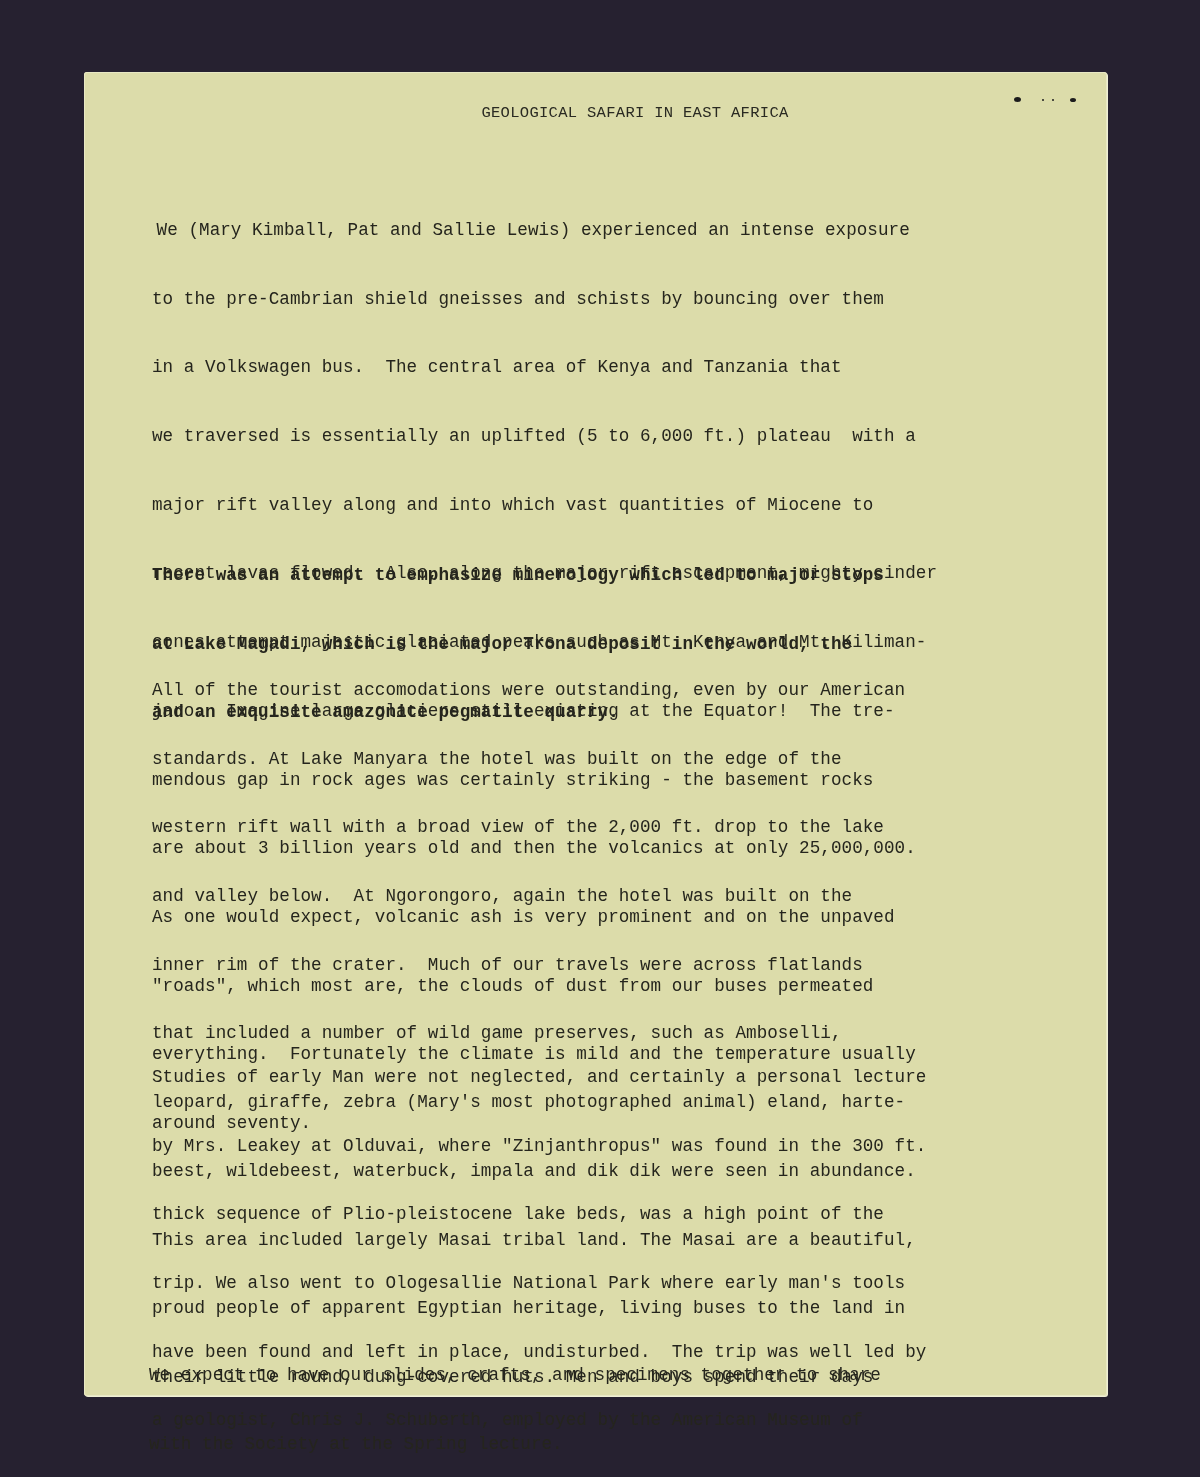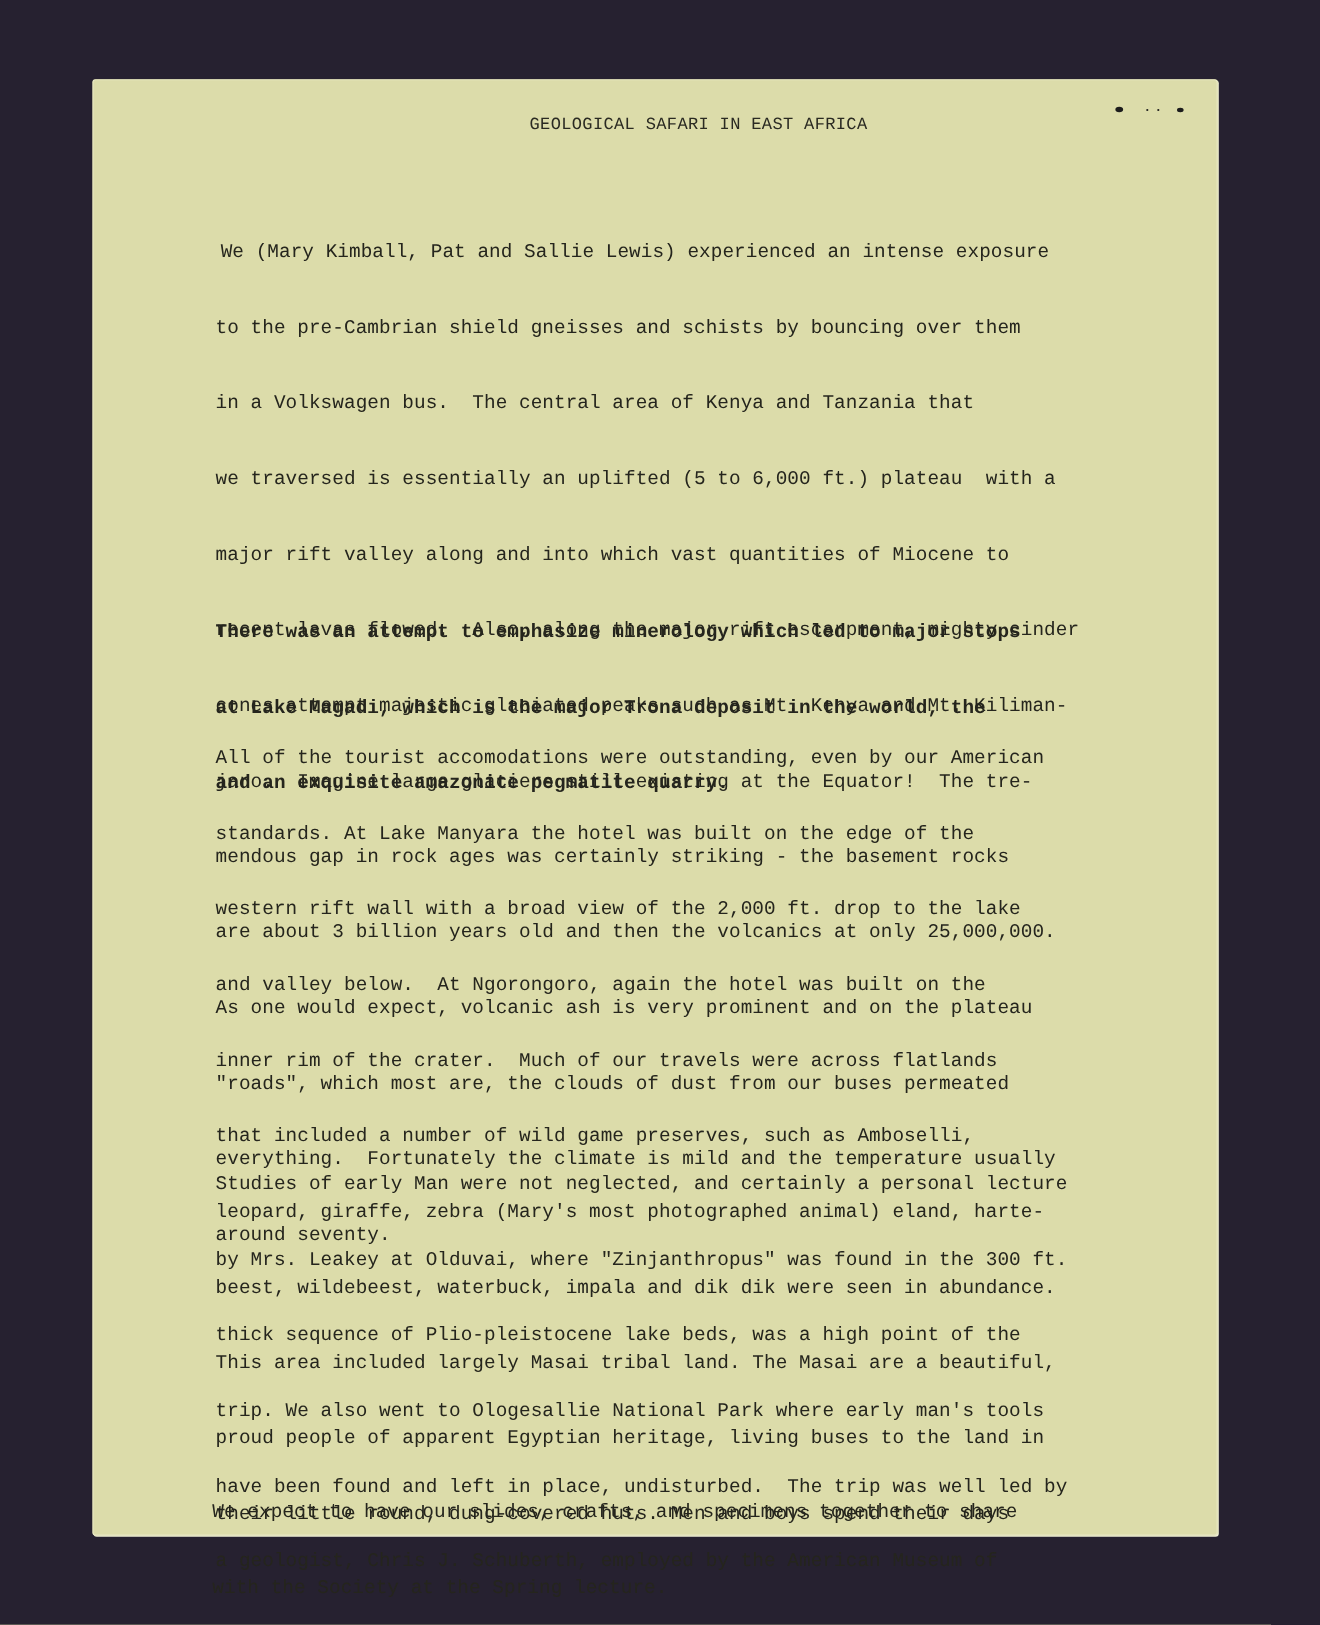--- a/index.html
+++ b/index.html
@@ -28,21 +28,21 @@
     text-align: center; font-size: 15.5px; color: #2a2a22;
     letter-spacing: 0.3px;
     padding-left: 70px; box-sizing: border-box;
   }
   .para {
     position: absolute; left: 152px;
     font-size: 17.6px; line-height: 22.9px;
     color: #25251d; white-space: pre;
     letter-spacing: 0.05px;
   }
-  .para .line { display: block; margin-left: 44px; }
+  .para .line { display: block; }
 </style>
 </head>
 <body>
 
 <div class="paper"></div>
 
 <div class="marks">
   <span class="mark" style="left:2px;top:1px;width:7px;height:5px;"></span>
   <span class="mark" style="left:30px;top:3px;width:2px;height:2px;"></span>
   <span class="mark" style="left:40px;top:3px;width:2px;height:2px;"></span>
@@ -55,21 +55,21 @@
   <span class="line"> We (Mary Kimball, Pat and Sallie Lewis) experienced an intense exposure</span>
   <span class="line" style="padding-left:6px">to the pre-Cambrian shield gneisses and schists by bouncing over them</span>
   <span class="line" style="padding-left:6px">in a Volkswagen bus.  The central area of Kenya and Tanzania that</span>
   <span class="line" style="padding-left:6px">we traversed is essentially an uplifted (5 to 6,000 ft.) plateau  with a</span>
   <span class="line" style="padding-left:6px">major rift valley along and into which vast quantities of Miocene to</span>
   <span class="line" style="padding-left:6px">recent lavas flowed.  Also, along the major rift escarpment, mighty cinder</span>
   <span class="line" style="padding-left:6px">cones attempt majestic glaciated peaks such as Mt. Kenya and Mt. Kiliman-</span>
   <span class="line" style="padding-left:6px">jaro.  Imagine large glaciers still existing at the Equator!  The tre-</span>
   <span class="line" style="padding-left:6px">mendous gap in rock ages was certainly striking - the basement rocks</span>
   <span class="line" style="padding-left:6px">are about 3 billion years old and then the volcanics at only 25,000,000.</span>
-  <span class="line" style="padding-left:6px">As one would expect, volcanic ash is very prominent and on the plateau</span>
+  <span class="line" style="padding-left:6px">As one would expect, volcanic ash is very prominent and on the unpaved</span>
   <span class="line" style="padding-left:6px">"roads", which most are, the clouds of dust from our buses permeated</span>
   <span class="line" style="padding-left:6px">everything.  Fortunately the climate is mild and the temperature usually</span>
   <span class="line" style="padding-left:6px">around seventy.</span>
 </div>
 
 <div class="para" style="top:518px;font-weight:bold;">
   <span class="line">There was an attempt to emphasize minerology which led to major stops</span>
   <span class="line">at Lake Magadi, which is the major Trona deposit in the world, the</span>
   <span class="line">and an exquisite amazonite pegmatite quarry.</span>
 </div>

